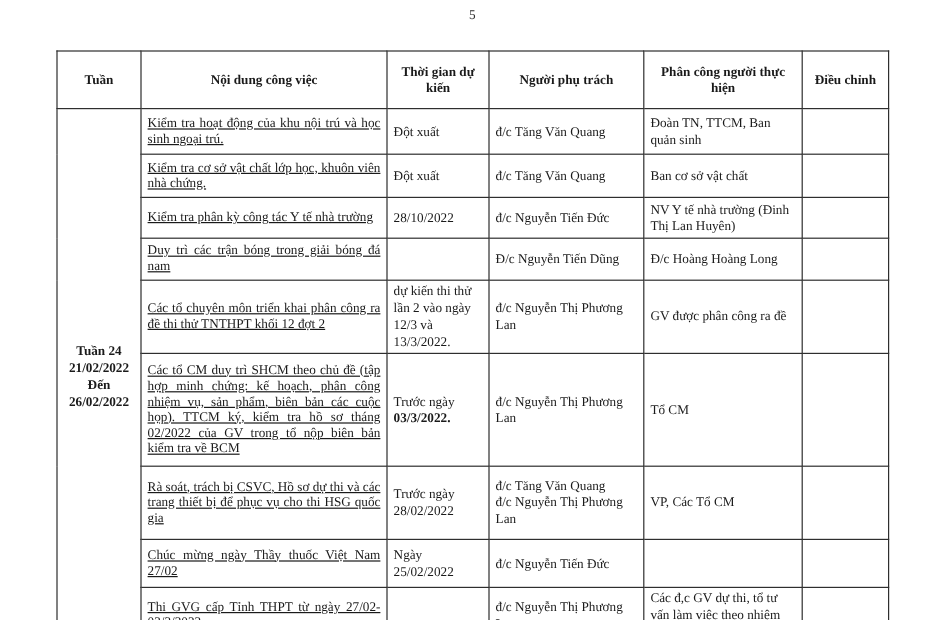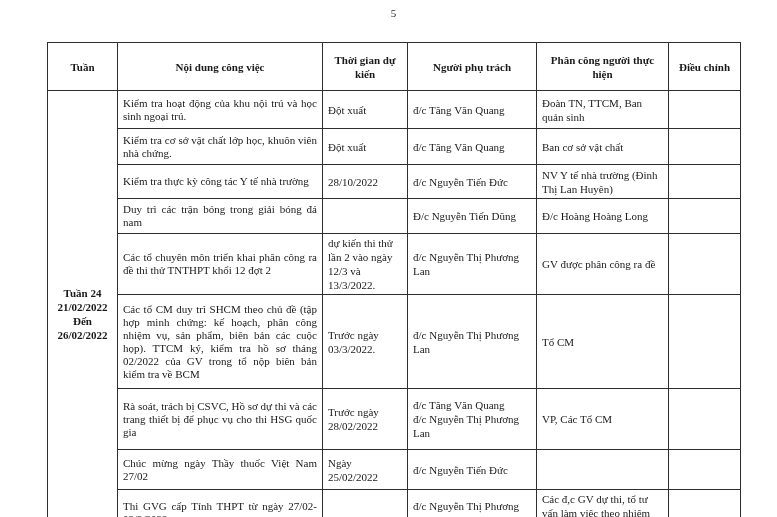--- a/index.html
+++ b/index.html
@@ -58,27 +58,28 @@
   td.week-cell {
     vertical-align: top;
     padding-top: 48px;
     text-align: center;
     font-weight: bold;
     white-space: pre-line;
     line-height: 14px;
   }
   td.task-cell {
     text-align: justify;
+    text-decoration: underline;
   }
   td.time-cell, td.person-cell, td.assign-cell {
     text-align: left;
     white-space: pre-line;
     line-height: 14px;
   }
-  .bold { font-weight: normal; }
+  .bold { font-weight: bold; }
   tr.r1 td { height: 33px; }
   tr.r2 td { height: 31px; }
   tr.r3 td { height: 29px; }
   tr.r4 td { height: 30px; }
   tr.r5 td { height: 55px; }
   tr.r6 td { height: 89px; }
   tr.r7 td { height: 56px; }
   tr.r8 td { height: 35px; }
   tr.r9 td { height: 40px; }
 </style>
@@ -121,21 +122,21 @@
         <td class="adjust-cell"></td>
       </tr>
       <tr class="r2">
         <td class="task-cell">Kiểm tra cơ sở vật chất lớp học, khuôn viên nhà chứng.</td>
         <td class="time-cell"><span>Đột xuất</span><span class="bold"></span></td>
         <td class="person-cell">đ/c Tăng Văn Quang</td>
         <td class="assign-cell">Ban cơ sở vật chất</td>
         <td class="adjust-cell"></td>
       </tr>
       <tr class="r3">
-        <td class="task-cell">Kiểm tra thực kỳ công tác Y tế nhà trường</td>
+        <td class="task-cell">Kiểm tra phân kỳ công tác Y tế nhà trường</td>
         <td class="time-cell"><span>28/10/2022</span><span class="bold"></span></td>
         <td class="person-cell">đ/c Nguyễn Tiến Đức</td>
         <td class="assign-cell">NV Y tế nhà trường (Đinh Thị Lan Huyên)</td>
         <td class="adjust-cell"></td>
       </tr>
       <tr class="r4">
         <td class="task-cell">Duy trì các trận bóng trong giải bóng đá nam</td>
         <td class="time-cell"><span></span><span class="bold"></span></td>
         <td class="person-cell">Đ/c Nguyễn Tiến Dũng</td>
         <td class="assign-cell">Đ/c Hoàng Hoàng Long</td>

